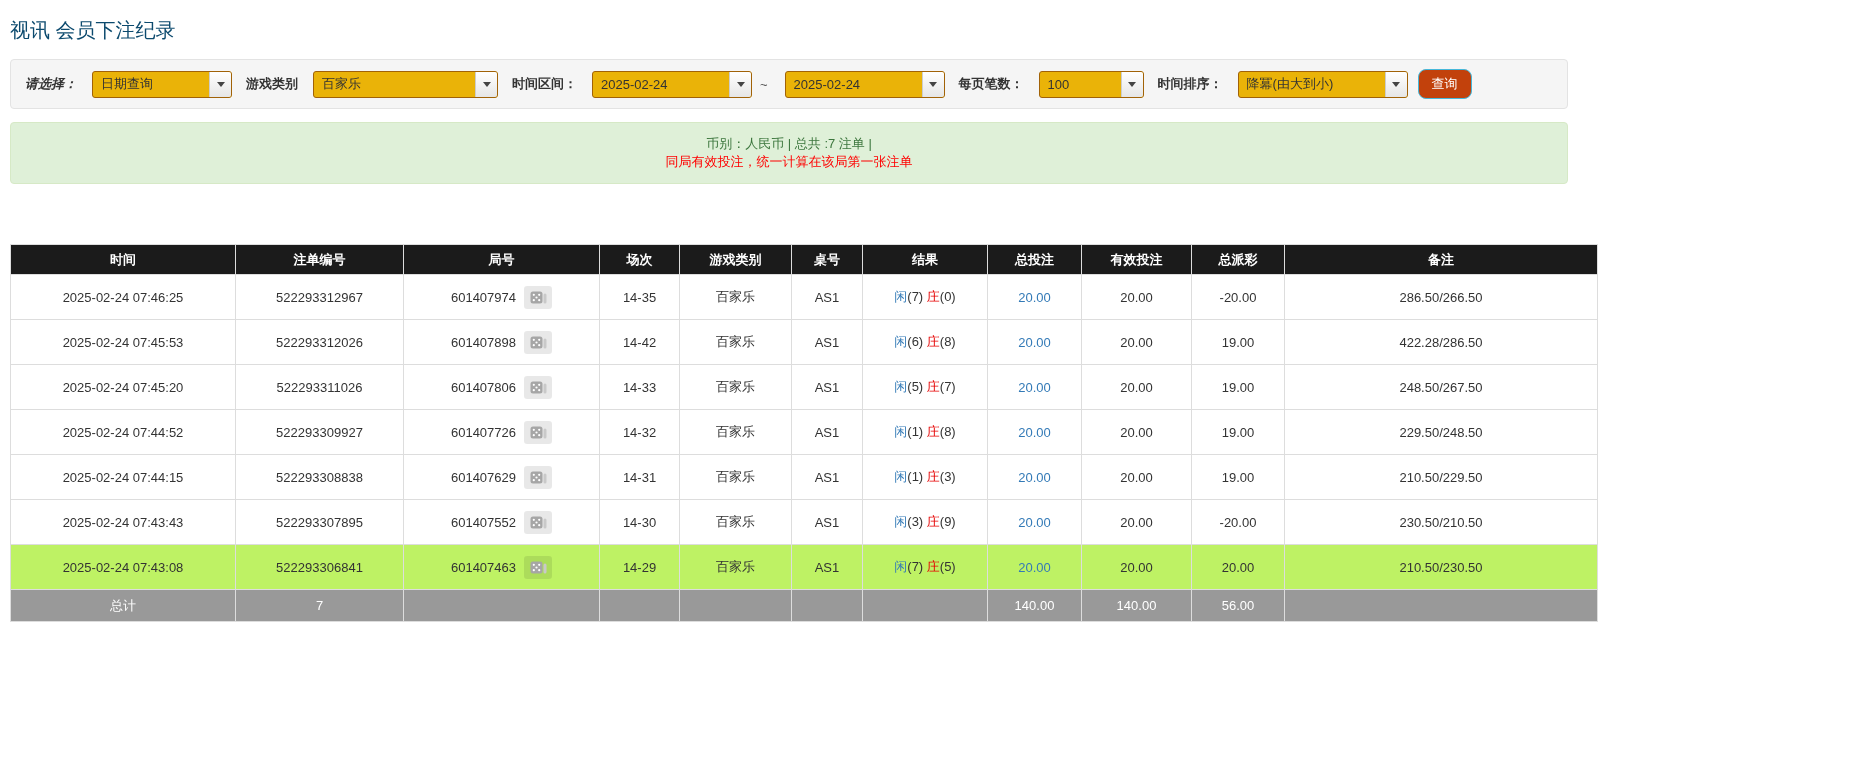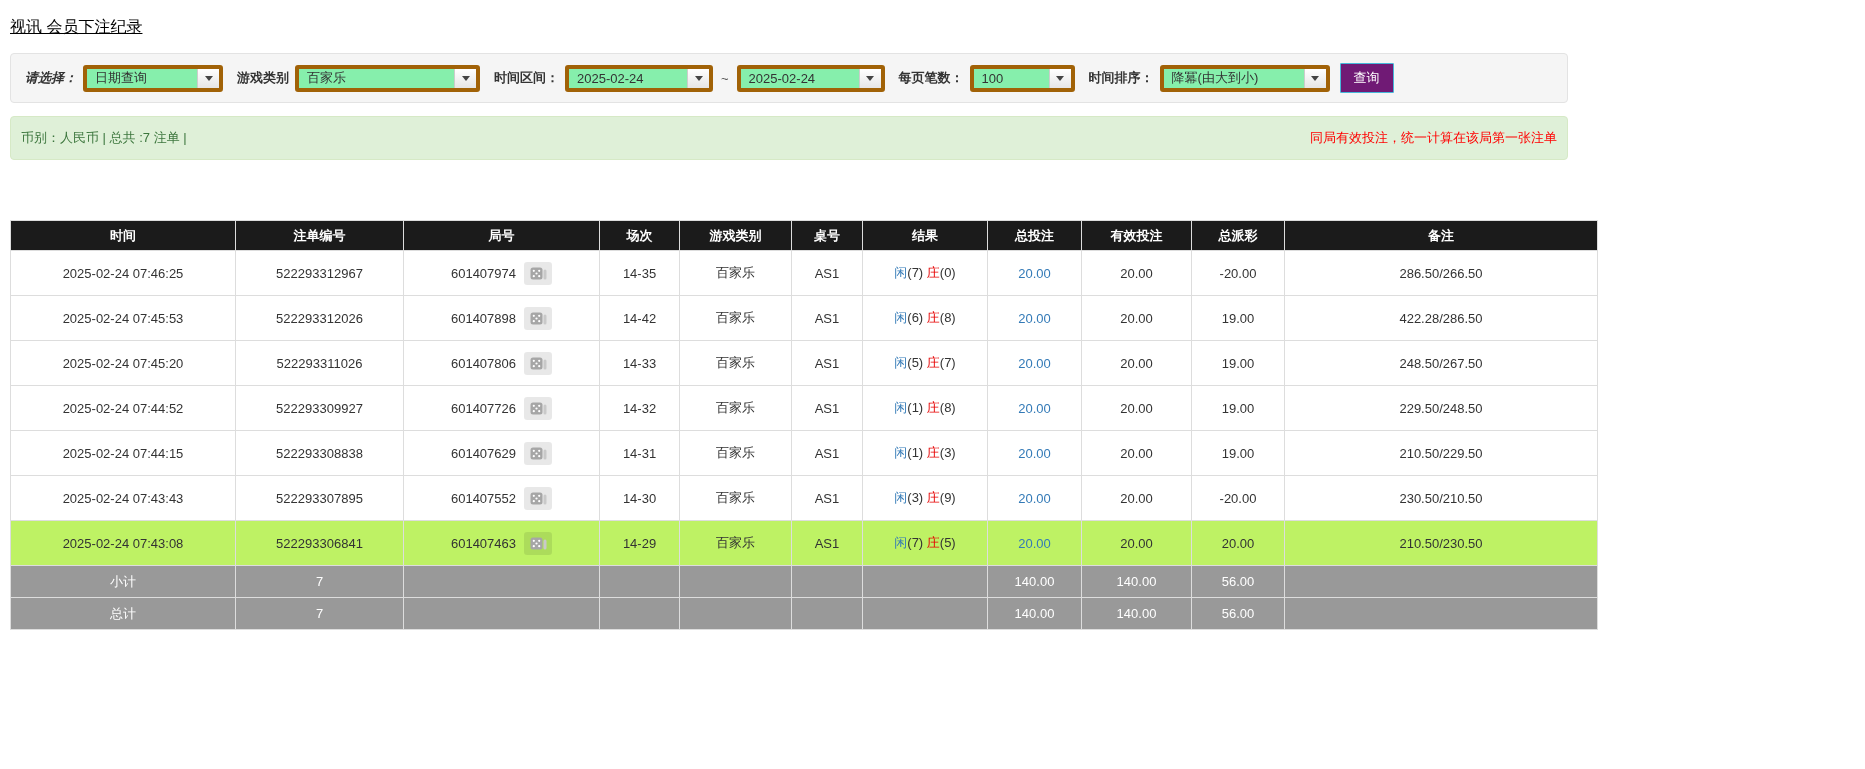--- a/index.html
+++ b/index.html
@@ -5,62 +5,63 @@
   * { box-sizing: border-box; margin: 0; padding: 0; }
   html,body { background:#fff; }
   body {
     font-family: "Liberation Sans", "DejaVu Sans", sans-serif;
     color:#333;
     width:1865px;
   }
   .page { padding:15px 0 20px 10px; }
 
   
-  .page-title { font-size:16px; font-weight:500; color:#000000; margin:2px 0 15px 0;text-decoration:underline; }
+  .page-title { font-size:20px; font-weight:500; color:#0c4a6e; margin:2px 0 15px 0; }
 
   
   .filter-bar {
     width:1558px; height:50px;
     background:#f5f5f5; border:1px solid #e3e3e3; border-radius:4px;
     display:flex; align-items:center; padding:0 12px;
   }
   .flabel { font-size:13px; font-weight:700; color:#333; margin:0 6px 0 14px; white-space:nowrap; }
   .flabel.first { margin-left:2px;font-style:italic; }
   .combo {
-    display:inline-flex; height:27px; border:4px solid #a16207; border-radius:3px;
-    background:#86efac; overflow:hidden; flex:none;
+    display:inline-flex; height:27px; border:1px solid #a16207; border-radius:3px;
+    background:#eab308; overflow:hidden; flex:none;margin-left:9px;
   }
   .combo input {
     border:none; outline:none; padding:0 8px; font-size:13px; color:#333;
     flex:1; min-width:0; background:transparent; font-family:inherit;
   }
   .combo-btn {
     width:22px; border-left:1px solid #ccc;
     background:linear-gradient(#ffffff,#e6e6e6);
     display:flex; align-items:center; justify-content:center; cursor:pointer; flex:none;
   }
   .caret {
     width:0; height:0;
     border-left:4px solid transparent; border-right:4px solid transparent;
     border-top:5px solid #444;
   }
-  .w140{width:140px}.w185{width:185px}.w160{width:148px}.w105{width:105px}.w170{width:170px}
+  .w140{width:140px}.w185{width:185px}.w160{width:160px}.w105{width:105px}.w170{width:170px}
   .tilde { margin:0 8px; color:#555; font-size:13px; }
   .search-btn {
     margin-left:10px; height:30px; padding:1px 13px;
-    background:#701a75; border:1px solid #46b8da; border-radius:1px;
+    background:#c2410c; border:1px solid #46b8da; border-radius:8px;
     color:#fff; font-size:13px; cursor:pointer; font-family:inherit;
   }
 
   
   .notice {
     width:1558px; margin-top:13px;
     background:#dff0d8; border:1px solid #d6e9c6; border-radius:4px;
     padding:12px 10px; display:flex; justify-content:space-between; align-items:center;
     font-size:13px;
+    flex-direction:column;
   }
   .notice-left { color:#3c763d; white-space:nowrap; }
   .notice-right { color:#ff0000; white-space:nowrap; overflow:hidden; }
 
   
   table.records {
     margin-top:60px; border-collapse:collapse; table-layout:fixed;
     width:1587px; font-size:13px;
   }
   .records th, .records td {
@@ -340,41 +341,28 @@
           <td>AS1</td>
           <td><span class="player">闲</span><span class="score">(7)</span> <span class="banker">庄</span><span class="score">(5)</span></td>
           <td><span class="bet-link">20.00</span></td>
           <td>20.00</td>
           <td>20.00</td>
           <td>210.50/230.50</td>
         </tr>
       </tbody>
     <tfoot>
         <tr>
-          <td>小计</td>
+          <td>总计</td>
           <td>7</td>
           <td></td>
           <td></td>
           <td></td>
           <td></td>
           <td></td>
           <td>140.00</td>
           <td>140.00</td>
           <td>56.00</td>
           <td></td>
         </tr>
-        <tr>
-          <td>总计</td>
-          <td>7</td>
-          <td></td>
-          <td></td>
-          <td></td>
-          <td></td>
-          <td></td>
-          <td>140.00</td>
-          <td>140.00</td>
-          <td>56.00</td>
-          <td></td>
-        </tr>
       </tfoot>
   </table>
 
 </div>
 
 </body></html>

